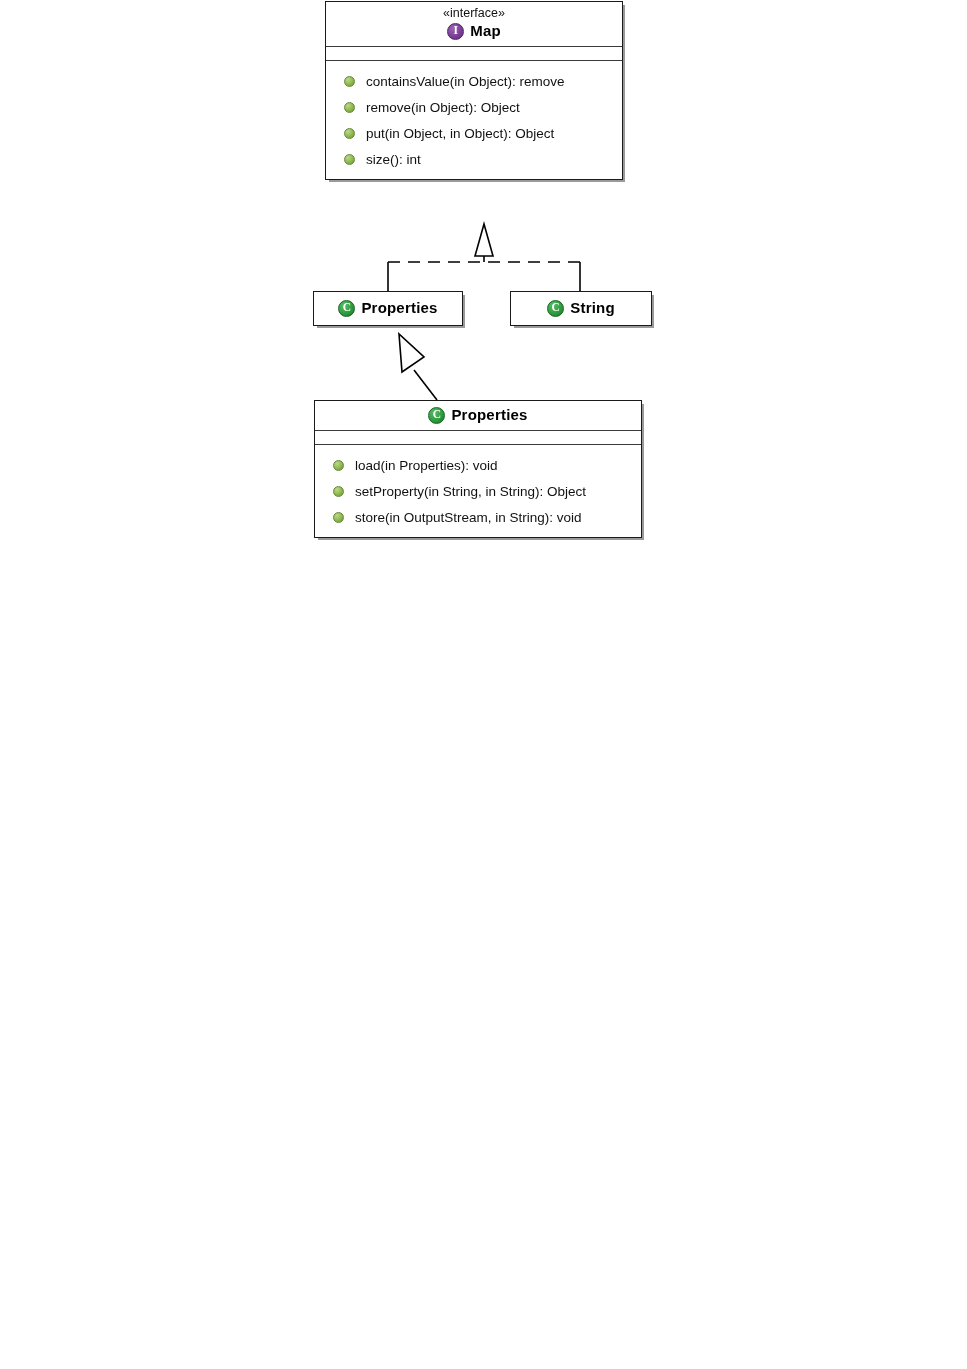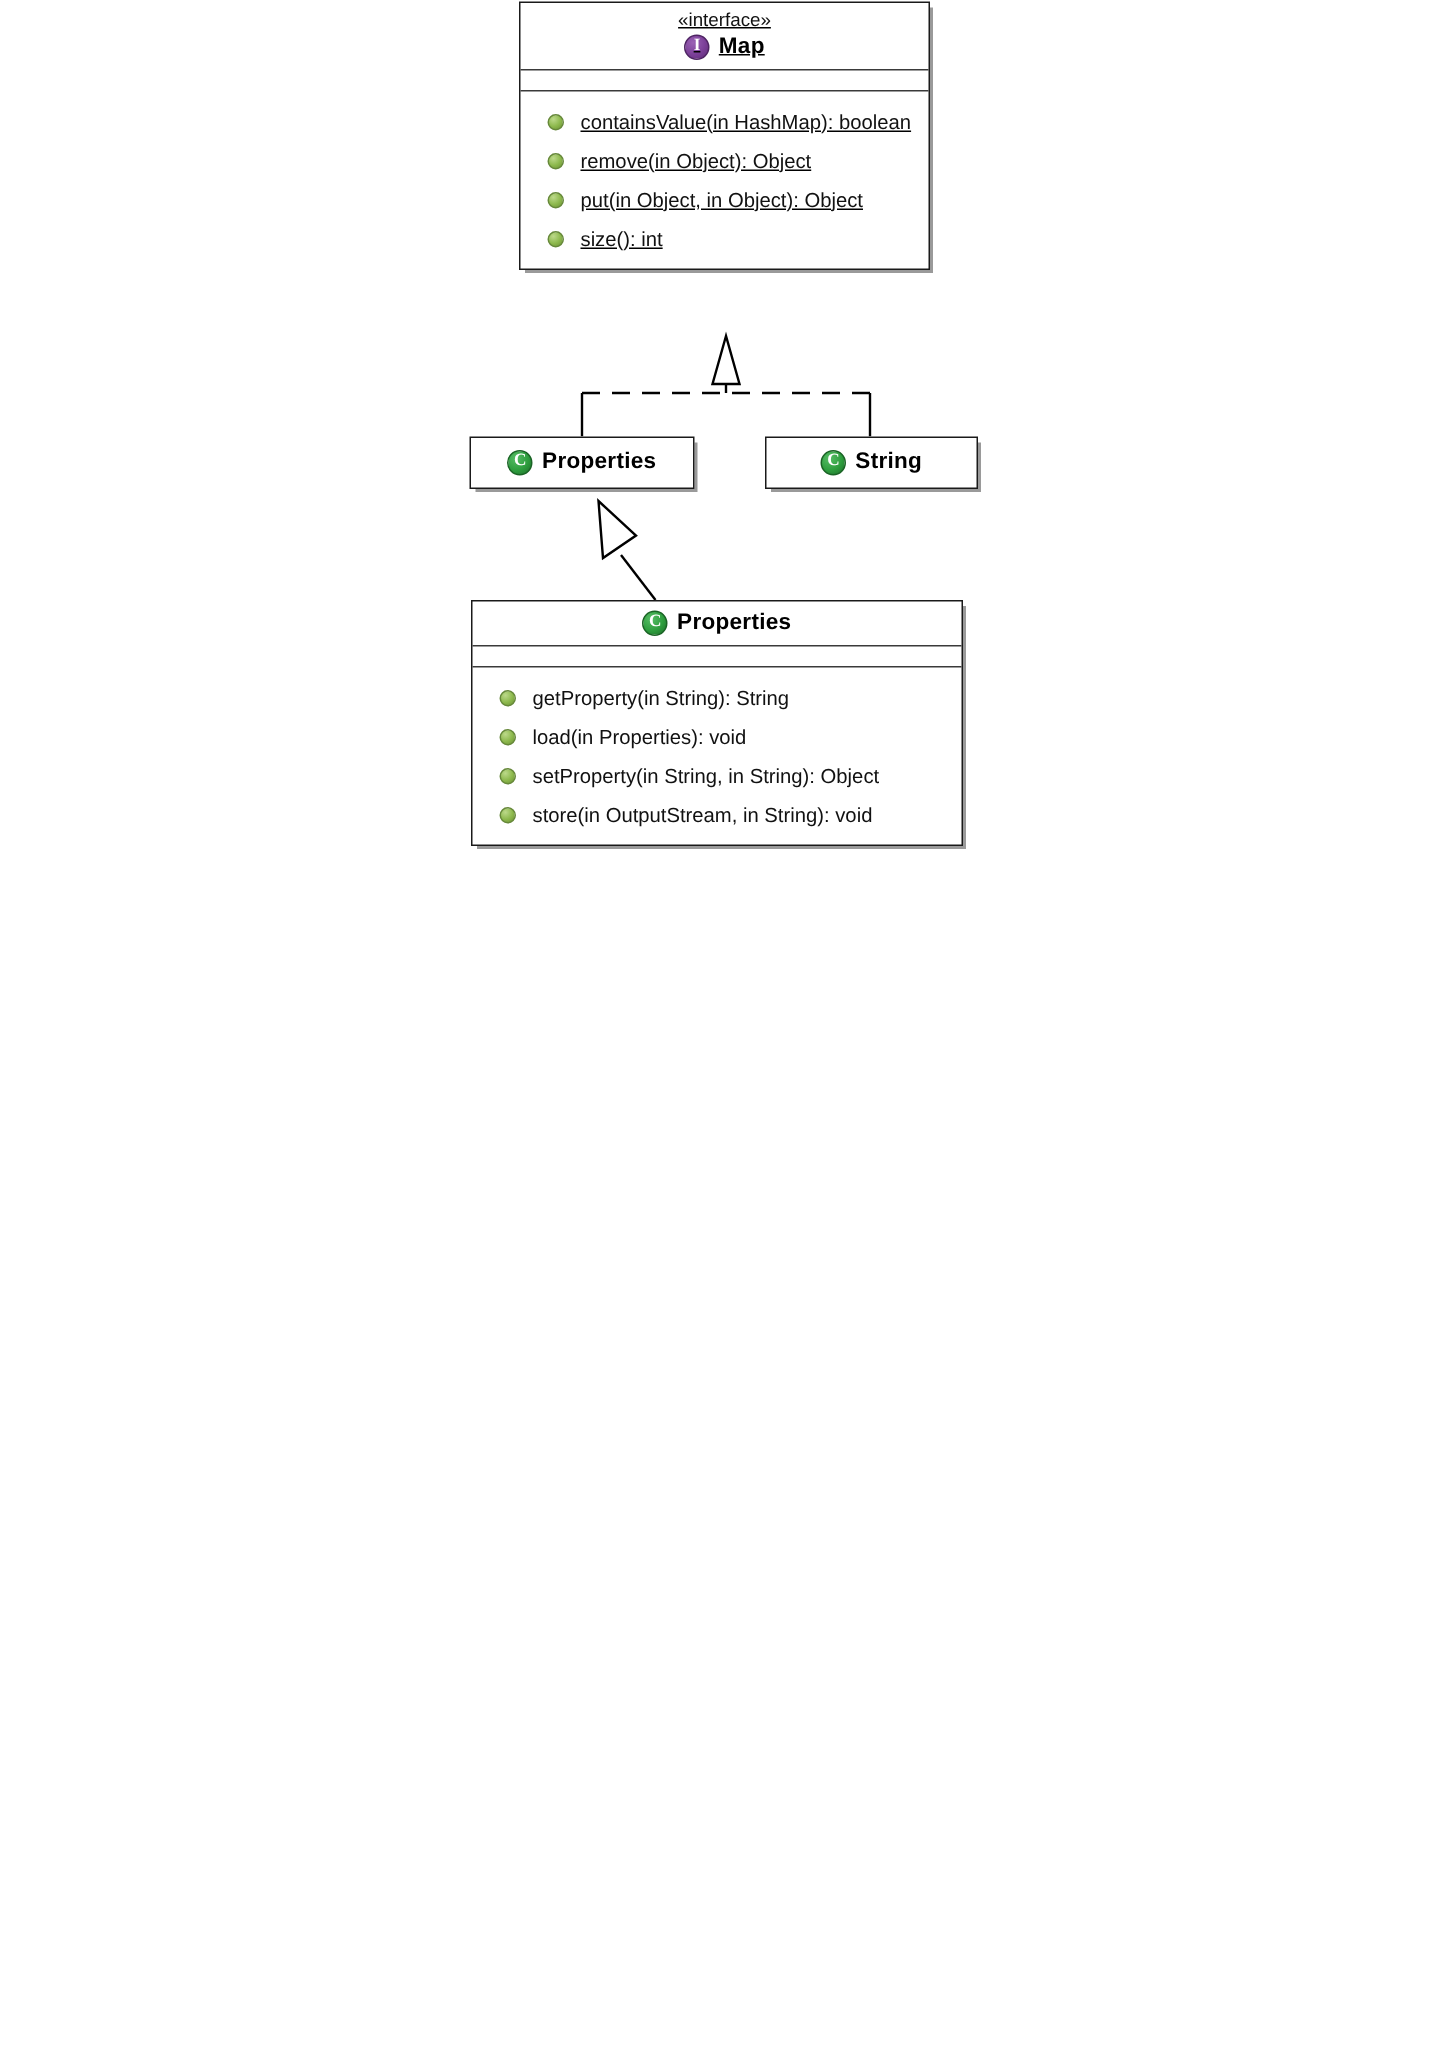--- a/index.html
+++ b/index.html
@@ -129,21 +129,21 @@
     width: 11px;
     height: 11px;
     border-radius: 50%;
     background: radial-gradient(circle at 33% 28%, #bcd98a 0%, #8cb84c 55%, #6b8f36 100%);
     border: 1px solid #66883a;
     box-sizing: border-box;
     flex: 0 0 auto;
   }
 
   
-  #box-map       { left: 346px; top: 1px;   width: 274px; text-decoration: underline; }
+  #box-map       { left: 325px; top: 1px;   width: 298px; }
   #box-hashtable { left: 313px; top: 291px; width: 150px; }
   #box-hashmap   { left: 510px; top: 291px; width: 142px; }
   #box-properties{ left: 314px; top: 400px; width: 328px; }
 
   .simple-box .uml-header { padding: 6px 6px 7px 6px; }
 </style>
 </head>
 <body>
 
 <div id="canvas">
@@ -176,21 +176,21 @@
         <span class="icon-circle icon-interface">I</span>
         <span class="title-text">Map</span>
       </div>
     </div>
     <div class="sep"></div>
     <div class="attrs-compartment"></div>
     <div class="sep"></div>
     <div class="methods-compartment">
       <div class="method-row">
         <span class="bullet-public"></span>
-        <span class="method-label">containsValue(in HashMap): boolean</span>
+        <span class="method-label">containsValue(in Object): remove</span>
       </div>
       <div class="method-row">
         <span class="bullet-public"></span>
         <span class="method-label">remove(in Object): Object</span>
       </div>
       <div class="method-row">
         <span class="bullet-public"></span>
         <span class="method-label">put(in Object, in Object): Object</span>
       </div>
       <div class="method-row">
@@ -224,24 +224,20 @@
         <span class="icon-circle icon-class">C</span>
         <span class="title-text">Properties</span>
       </div>
     </div>
     <div class="sep"></div>
     <div class="attrs-compartment"></div>
     <div class="sep"></div>
     <div class="methods-compartment">
       <div class="method-row">
         <span class="bullet-public"></span>
-        <span class="method-label">getProperty(in String): String</span>
-      </div>
-      <div class="method-row">
-        <span class="bullet-public"></span>
         <span class="method-label">load(in Properties): void</span>
       </div>
       <div class="method-row">
         <span class="bullet-public"></span>
         <span class="method-label">setProperty(in String, in String): Object</span>
       </div>
       <div class="method-row">
         <span class="bullet-public"></span>
         <span class="method-label">store(in OutputStream, in String): void</span>
       </div>

